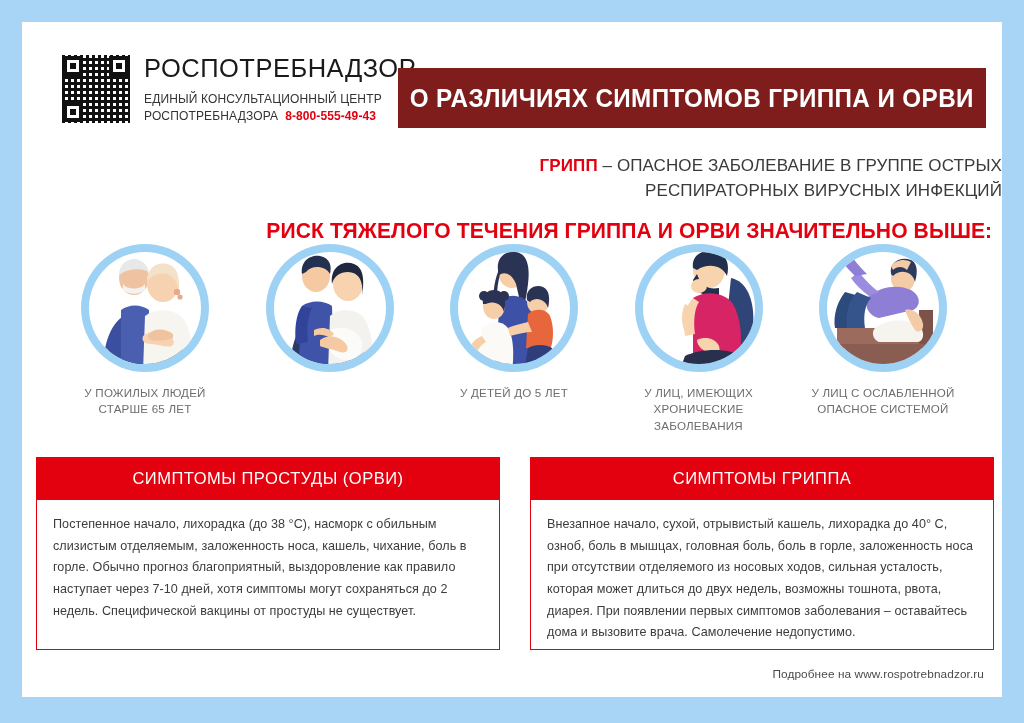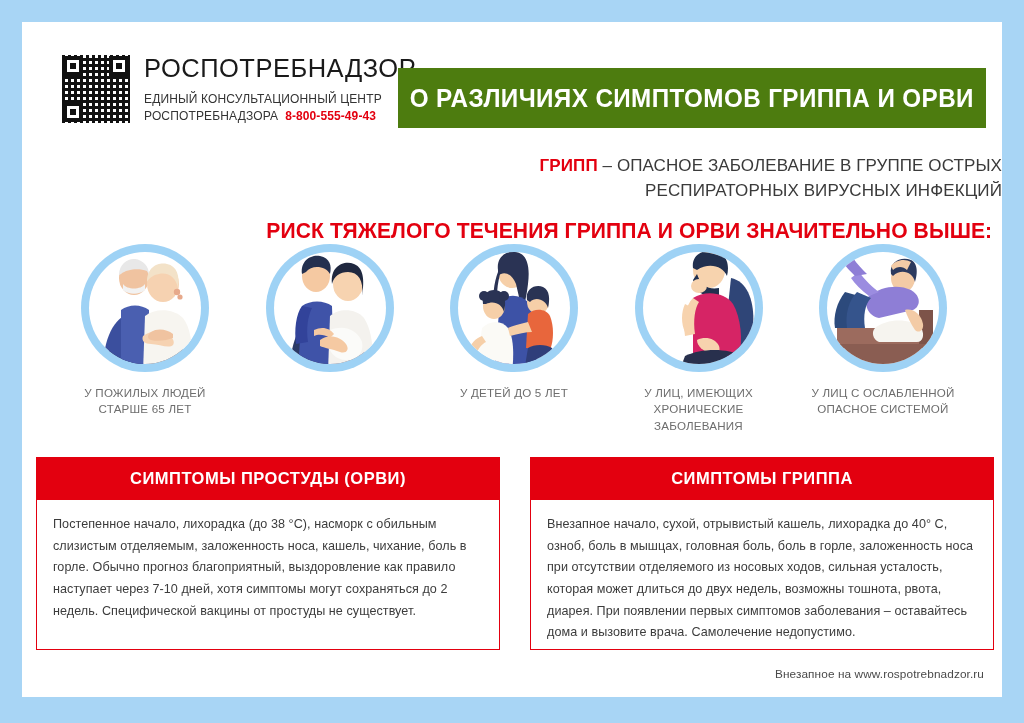--- a/index.html
+++ b/index.html
@@ -103,21 +103,21 @@
     font-weight: 700;
     letter-spacing: 0.1px;
   }
 
   .title-banner {
     position: absolute;
     left: 376px;
     top: 46px;
     width: 588px;
     height: 60px;
-    background: #4d7c0f;
+    background: #7f1d1d;
     display: flex;
     align-items: center;
     justify-content: center;
   }
   .title-banner-text {
     color: #ffffff;
     font-size: 25px;
     font-weight: 700;
     letter-spacing: 0.4px;
     white-space: nowrap;
@@ -216,21 +216,21 @@
   .panel-head {
     background: #e3000f;
     height: 43px;
     display: flex;
     align-items: center;
     justify-content: center;
   }
   .panel-head-text {
     color: #ffffff;
     font-size: 16.5px;
-    font-weight: 700;
+    font-weight: 400;
     letter-spacing: 0.5px;
   }
   .panel-body {
     border: 1.5px solid #e3000f;
     border-top: none;
     height: 150px;
     box-sizing: border-box;
     padding: 14px 16px 10px 16px;
   }
   .panel-text {
@@ -471,16 +471,16 @@
         <div class="panel-head">
           <span class="panel-head-text">СИМПТОМЫ ГРИППА</span>
         </div>
         <div class="panel-body">
           <div class="panel-text">Внезапное начало, сухой, отрывистый кашель, лихорадка до 40° С, озноб, боль в мышцах, головная боль, боль в горле, заложенность носа при отсутствии отделяемого из носовых ходов, сильная усталость, которая может длиться до двух недель, возможны тошнота, рвота, диарея. При появлении первых симптомов заболевания – оставайтесь дома и вызовите врача. Самолечение недопустимо.</div>
         </div>
       </div>
 
     </div>
 
-    <div class="footer">Внезапное на www.rospotrebnadzor.ru</div>
+    <div class="footer">Подробнее на www.rospotrebnadzor.ru</div>
 
   </div>
 </div>
 
 </body></html>

